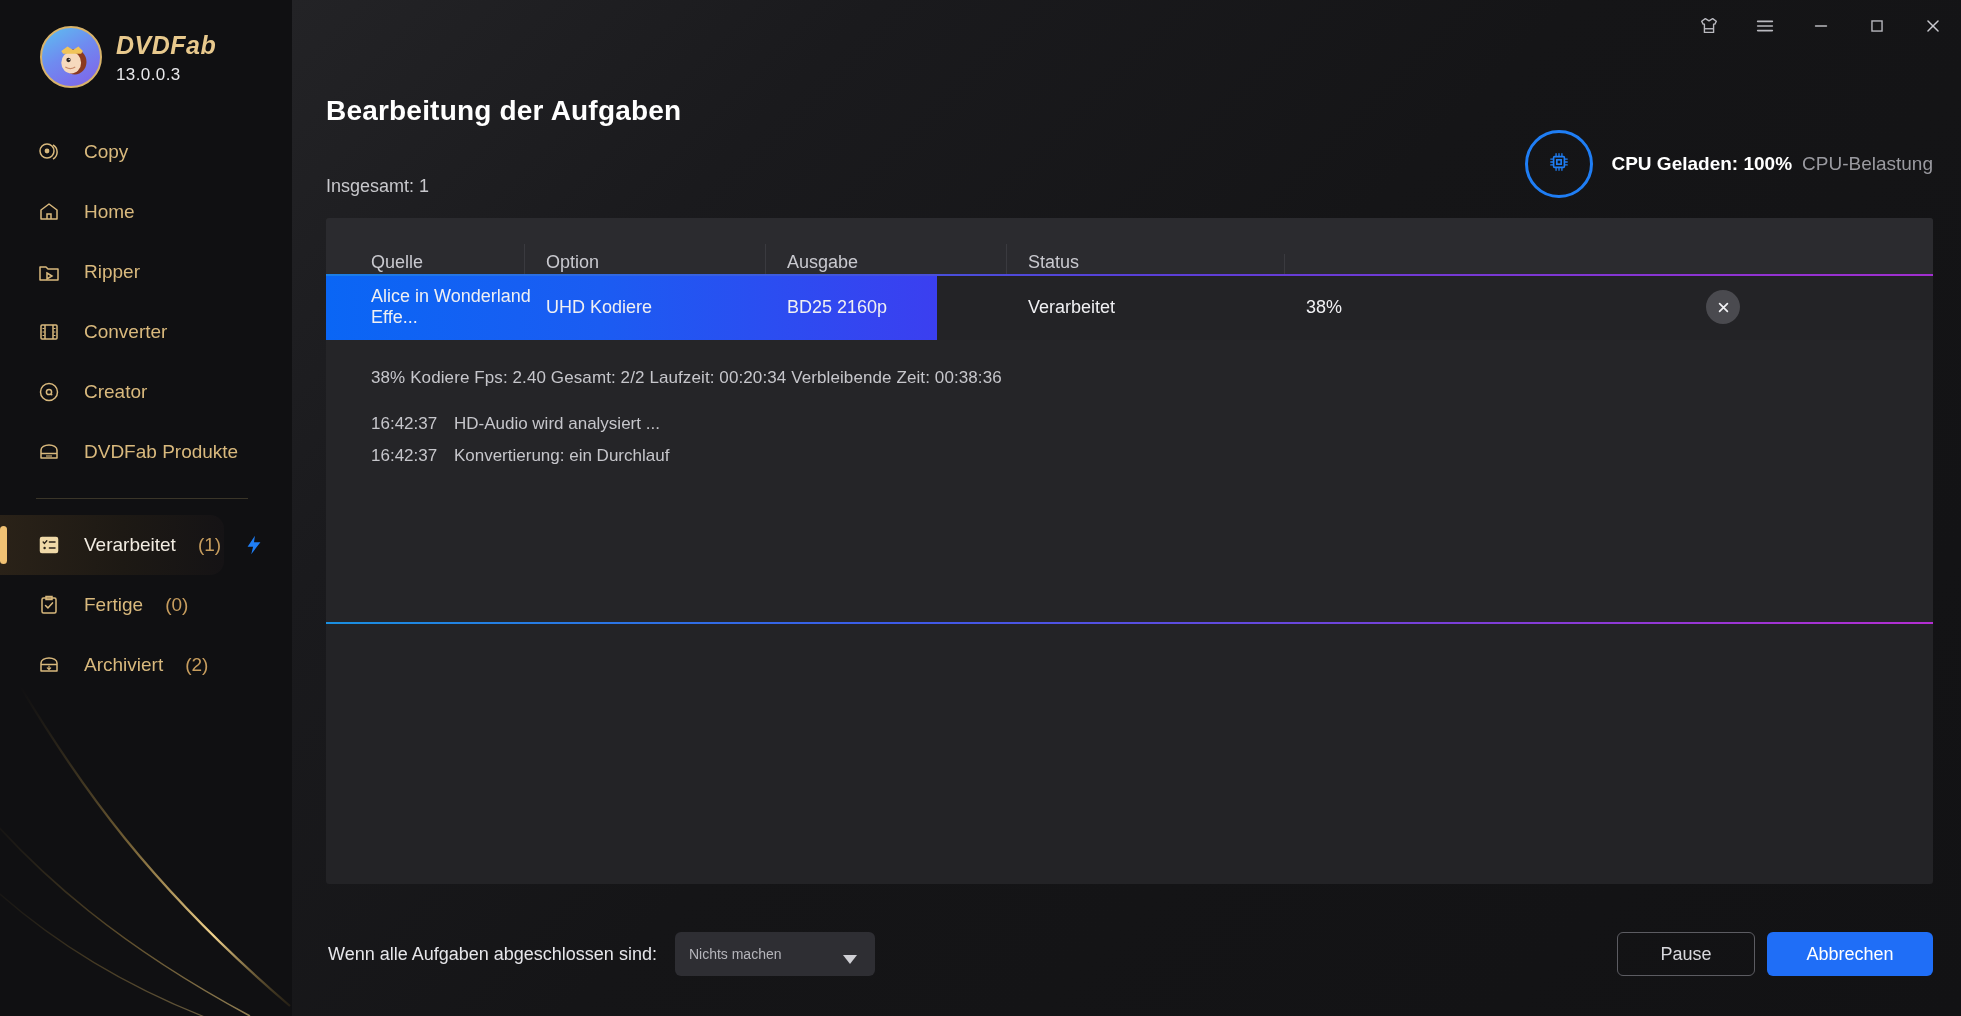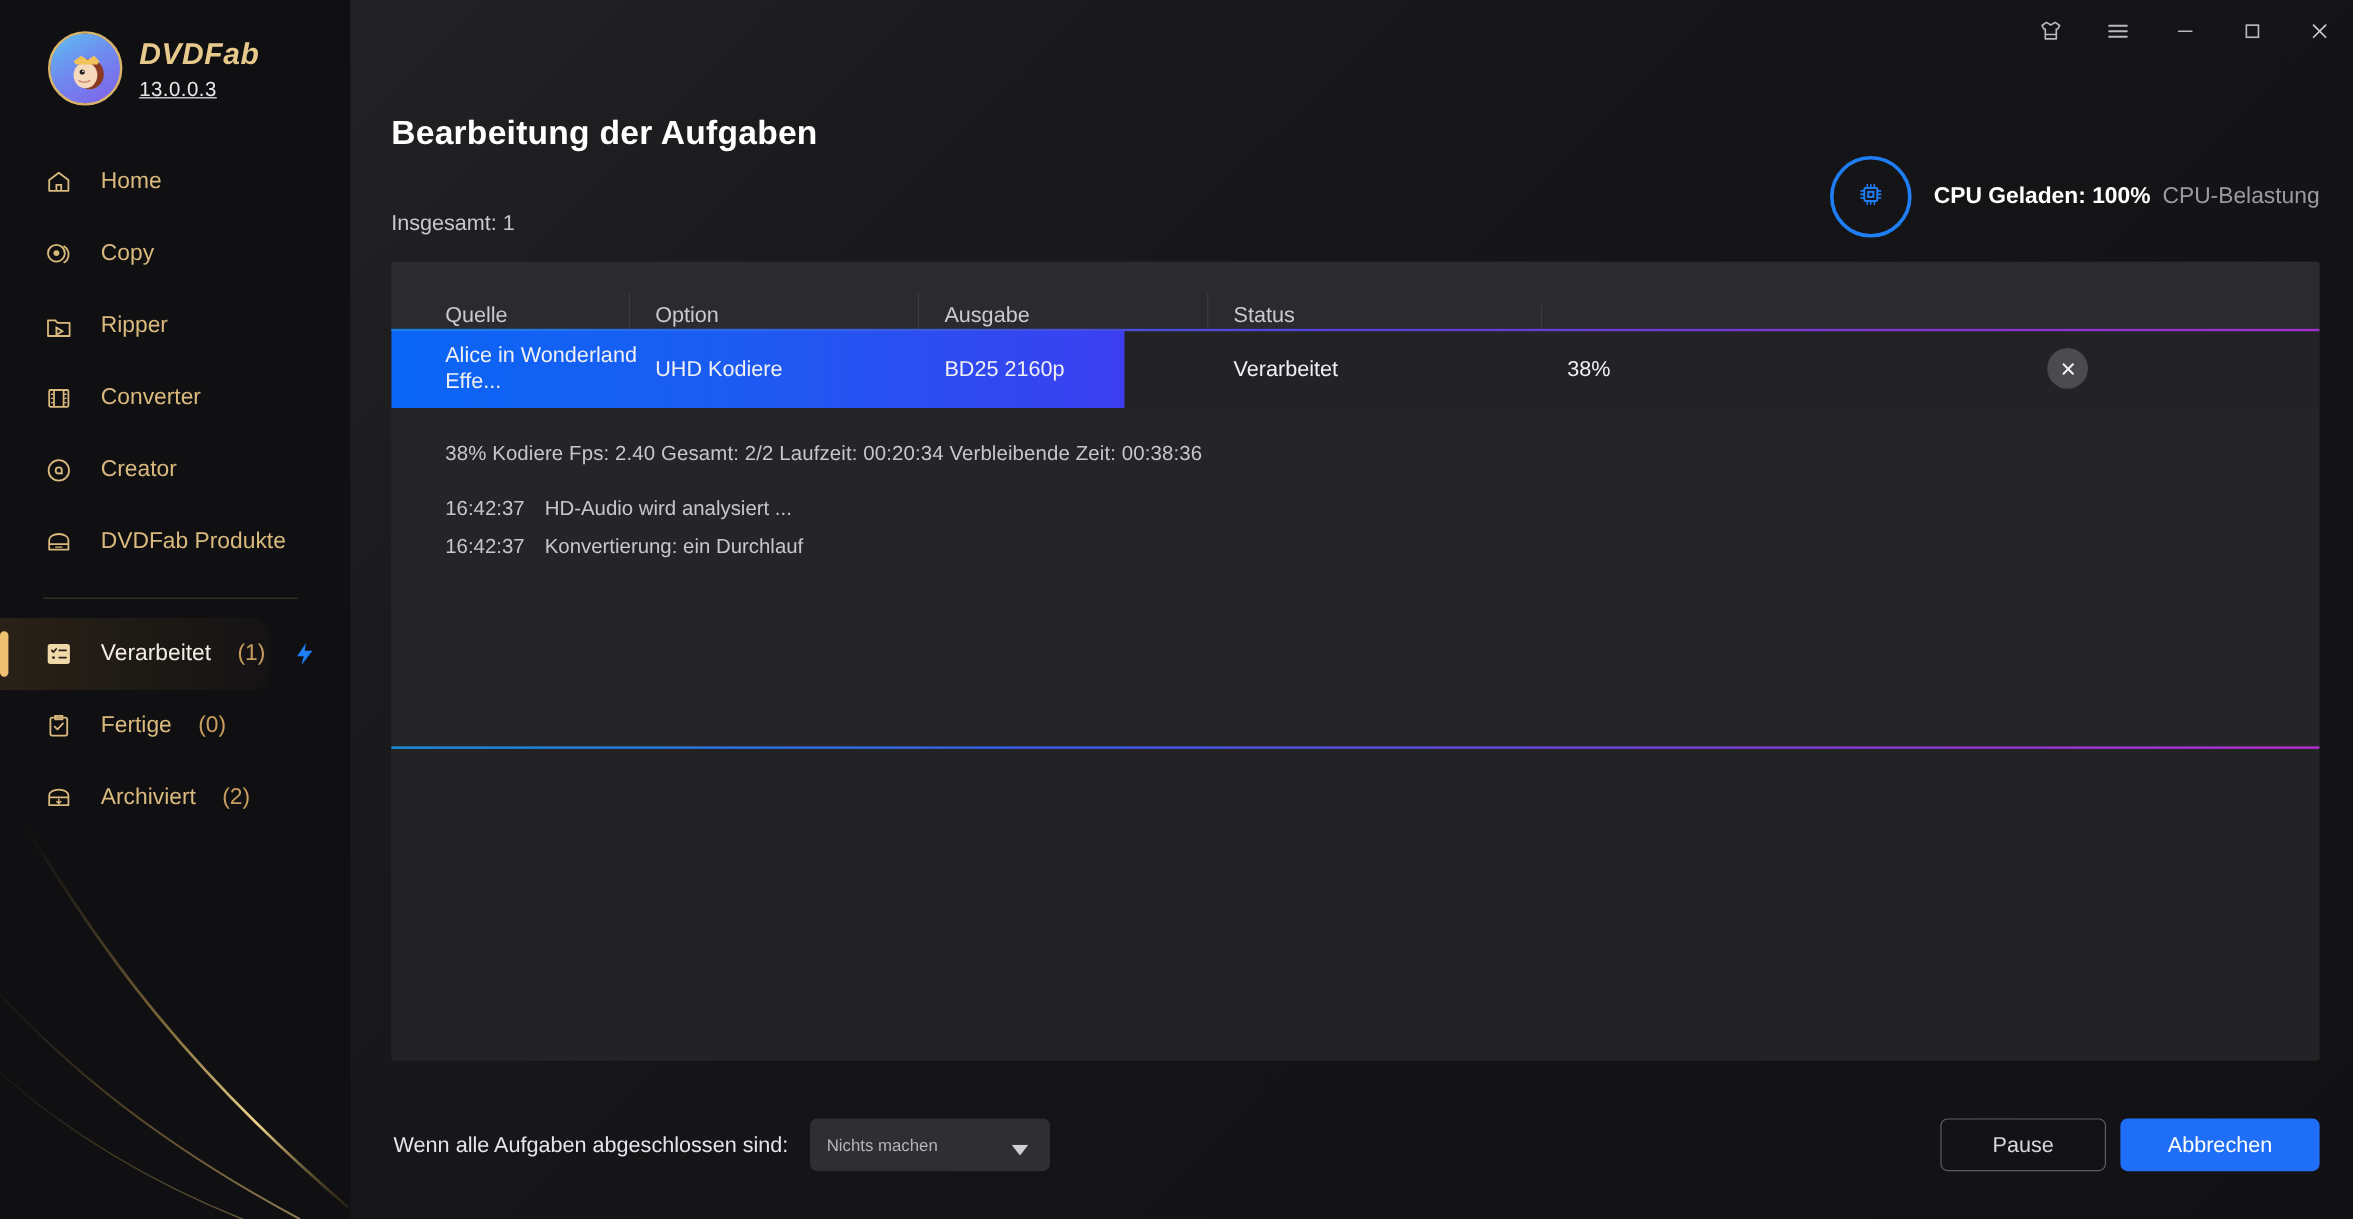--- a/index.html
+++ b/index.html
@@ -59,21 +59,20 @@
     font-size: 25px;
     font-weight: bold;
     font-style: italic;
     letter-spacing: 0.5px;
     color: #e8c98d;
   }
   .brand-version {
     font-size: 17px;
     color: #e9e9ec;
     letter-spacing: 0.4px;
-    text-decoration: underline;
   }
 
   .nav {
     position: relative;
     z-index: 2;
     margin-top: 34px;
     display: flex;
     flex-direction: column;
   }
   .nav-item {
@@ -365,36 +364,36 @@
         <div class="brand-name">DVDFab</div>
         <div class="brand-version">13.0.0.3</div>
       </div>
     </div>
 
     <nav class="nav">
 
       <div class="nav-item">
         <span class="ico">
           <svg width="24" height="24" viewBox="0 0 24 24" fill="none" stroke="#d9b97d" stroke-width="1.5">
-            <path d="M4 10 L12 4 L20 10 V19 H4 Z" stroke-linejoin="round"></path>
-            <path d="M10 19 V14 H14 V19"></path>
-          </svg>
-        </span>
-        <span>Home</span>
-      </div>
-
-      <div class="nav-item">
-        <span class="ico">
-          <svg width="24" height="24" viewBox="0 0 24 24" fill="none" stroke="#d9b97d" stroke-width="1.5">
             <circle cx="10" cy="11" r="7"></circle>
             <circle cx="10" cy="11" r="2.4" fill="#d9b97d" stroke="none"></circle>
             <path d="M16 5 A8 8 0 0 1 16 19"></path>
           </svg>
         </span>
         <span>Copy</span>
+      </div>
+
+      <div class="nav-item">
+        <span class="ico">
+          <svg width="24" height="24" viewBox="0 0 24 24" fill="none" stroke="#d9b97d" stroke-width="1.5">
+            <path d="M4 10 L12 4 L20 10 V19 H4 Z" stroke-linejoin="round"></path>
+            <path d="M10 19 V14 H14 V19"></path>
+          </svg>
+        </span>
+        <span>Home</span>
       </div>
 
       <div class="nav-item">
         <span class="ico">
           <svg width="24" height="24" viewBox="0 0 24 24" fill="none" stroke="#d9b97d" stroke-width="1.5">
             <path d="M3 7 h6 l2 2 h10 v11 H3 Z" stroke-linejoin="round"></path>
             <path d="M10 13 l5 3 l-5 3 Z"></path>
           </svg>
         </span>
         <span>Ripper</span>

